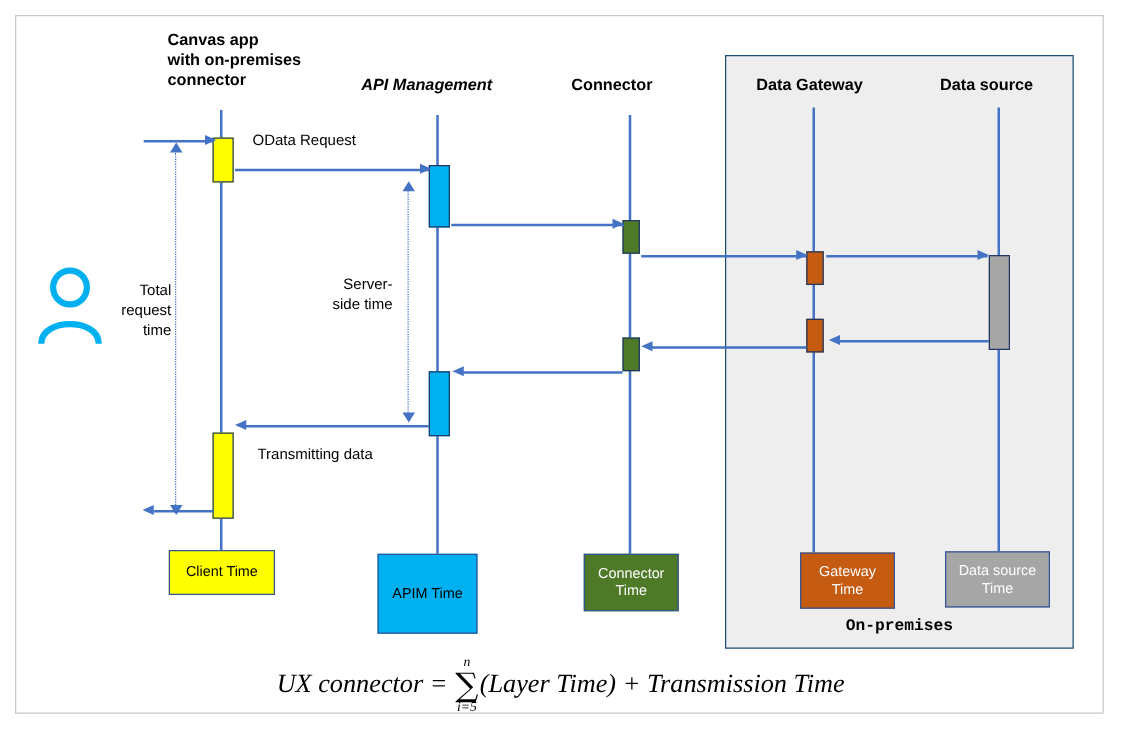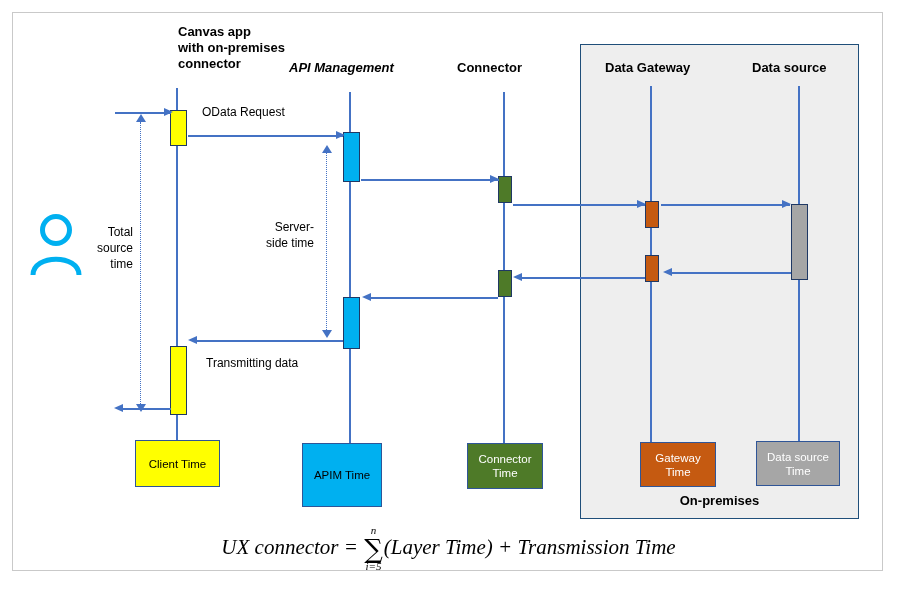--- a/index.html
+++ b/index.html
@@ -40,20 +40,21 @@
   }
   .onprem-label {
     position: absolute;
     left: 580px;
     top: 493px;
     width: 279px;
     text-align: center;
     font-size: 13px;
     font-weight: bold;
     color: #000000;
+    font-family: Liberation Mono, monospace;
   }
   
   .participant-title {
     position: absolute;
     font-size: 13px;
     font-weight: bold;
     color: #000000;
     line-height: 16px;
     white-space: pre-line;
   }
@@ -165,21 +166,21 @@
 </style>
 </head>
 <body>
 
 <div id="root">
   <div id="frame"></div>
 
   <div id="onprem-panel"></div>
   <div class="onprem-label">On-premises</div>
 
-  <div class="participant-title" style="left:134px; top:24px; width:150px;margin-left:44px;">Canvas app
+  <div class="participant-title" style="left:134px; top:24px; width:150px;">Canvas app
 with on-premises
 connector</div>
   <div class="participant-title" style="left:289px; top:60px;font-style:italic;">API Management</div>
   <div class="participant-title" style="left:457px; top:60px;">Connector</div>
   <div class="participant-title" style="left:605px; top:60px;">Data Gateway</div>
   <div class="participant-title" style="left:752px; top:60px;">Data source</div>
 
   <div class="lifeline" style="left:176px; top:88px;  height:360px;"></div>
   <div class="lifeline" style="left:349px; top:92px;  height:351px;"></div>
   <div class="lifeline" style="left:503px; top:92px;  height:351px;"></div>
@@ -229,34 +230,34 @@
   <div class="vmeasure" style="left:140px; top:122px; height:282px;"></div>
   <div class="varrow up" style="left:136px; top:114px;"></div>
   <div class="varrow down" style="left:136px; top:404px;"></div>
 
   <div class="vmeasure" style="left:326px; top:153px; height:177px;"></div>
   <div class="varrow up" style="left:322px; top:145px;"></div>
   <div class="varrow down" style="left:322px; top:330px;"></div>
 
   <div class="annot" style="left:202px; top:104px;">OData Request</div>
   <div class="annot" style="left:97px;  top:224px;">Total
-source
+request
 time</div>
   <div class="annot" style="left:266px; top:219px;">Server-
 side time</div>
   <div class="annot" style="left:206px; top:355px;">Transmitting data</div>
 
   <div id="user-icon">
     <svg width="56" height="62" viewBox="0 0 56 62" xmlns="http://www.w3.org/2000/svg">
       <circle cx="28" cy="17" r="13.5" fill="none" stroke="#00B0F0" stroke-width="5"></circle>
       <path d="M5 62 C5 41 51 41 51 62" fill="none" stroke="#00B0F0" stroke-width="5" stroke-linecap="round"></path>
     </svg>
   </div>
 
-  <div class="legend-box" style="left:135px; top:440px; width:85px;  height:47px; background:#FFFF00; color:#000000;">Client Time</div>
+  <div class="legend-box" style="left:135px; top:440px; width:85px;  height:36px; background:#FFFF00; color:#000000;">Client Time</div>
   <div class="legend-box" style="left:302px; top:443px; width:80px;  height:64px; background:#00B0F0; color:#000000;">APIM Time</div>
   <div class="legend-box" style="left:467px; top:443px; width:76px;  height:46px; background:#4E7A28; color:#FFFFFF;">Connector
 Time</div>
   <div class="legend-box" style="left:640px; top:442px; width:76px;  height:45px; background:#C55A11; color:#FFFFFF;">Gateway
 Time</div>
   <div class="legend-box" style="left:756px; top:441px; width:84px;  height:45px; background:#A6A6A6; color:#FFFFFF;">Data source
 Time</div>
 
   <div id="formula">
     <span>UX connector</span>

